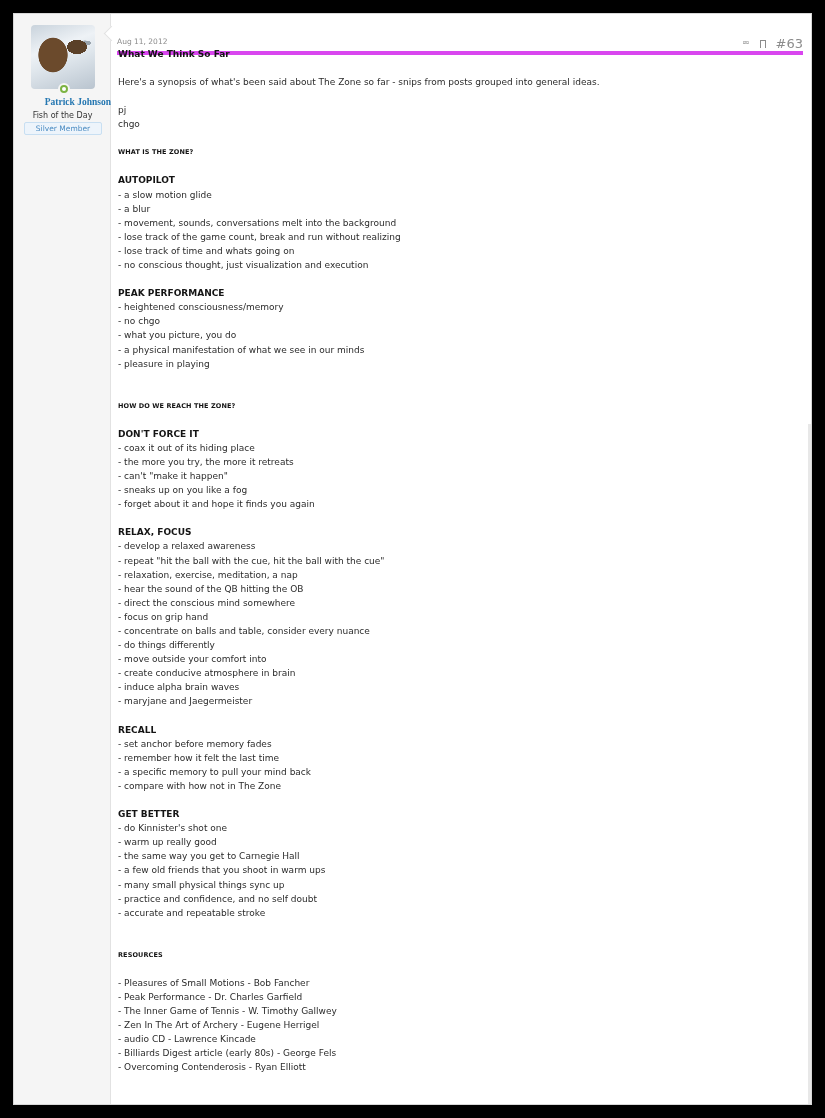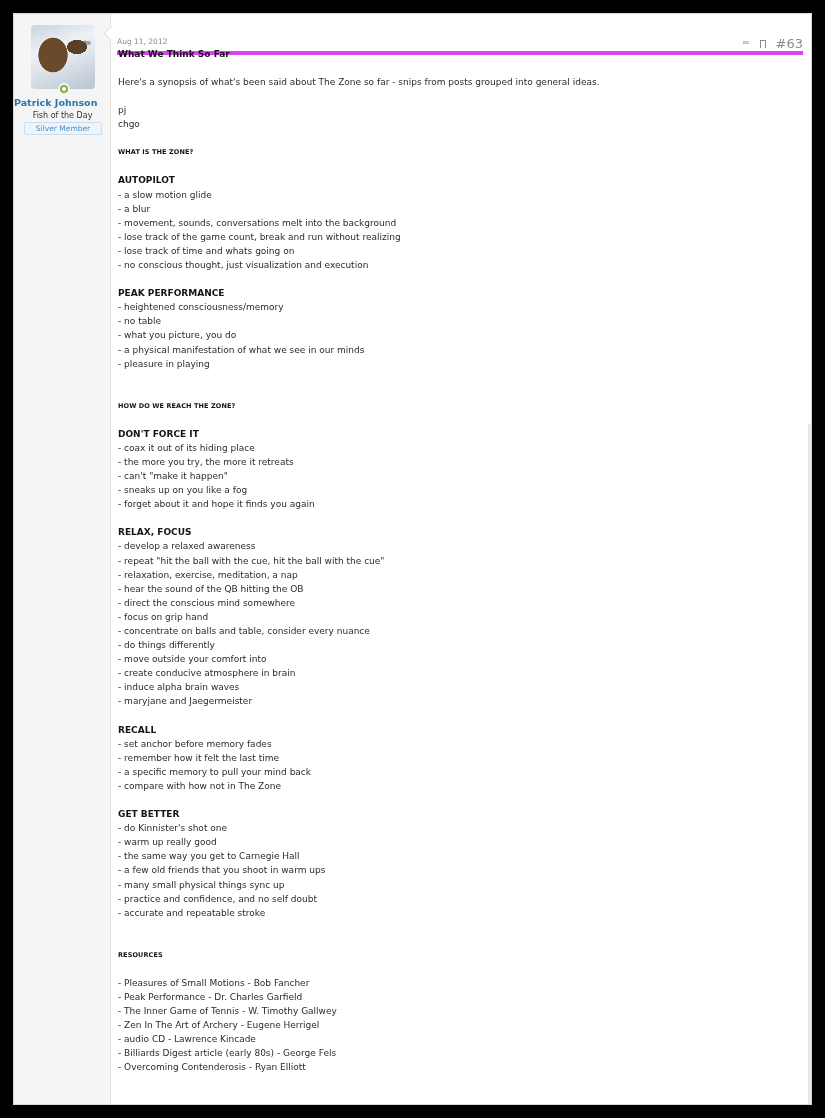--- a/index.html
+++ b/index.html
@@ -25,22 +25,22 @@
       linear-gradient(160deg, #c9d3dc 0%, #eef2f6 35%, #dfe6ec 55%, #b9c4cf 100%);
     overflow: hidden;
   }
   .online-dot {
     position: absolute; left: 44px; top: 69px; width: 12px; height: 12px; border-radius: 50%;
     background: #7cb342; border: 2px solid #f5f5f5; box-sizing: border-box;
     display: flex; align-items: center; justify-content: center;
   }
   .online-dot span { width: 4px; height: 4px; background: #fff; border-radius: 50%; display:block; margin-top:-1px; }
   .username {
-    position: absolute; left: 0; top: 83px; width: 97px; text-align: left;
-    color: #2577b1; font-weight: bold; font-size: 9.5px;
+    position: absolute; left: 0; top: 83px; width: 97px; text-align: right;
+    color: #2577b1; font-weight: bold; font-size: 9.5px; font-family: Liberation Serif, serif;
   }
   .user-title {
     position: absolute; left: 0; top: 97px; width: 97px; text-align: center;
     color: #333; font-size: 8px;
   }
   .user-banner {
     position: absolute; left: 10px; top: 108px; width: 78px; height: 13px;
     background: #edf4fb; border: 1px solid #c8dff2; border-radius: 2px; box-sizing: border-box;
     color: #4a8bc2; font-size: 7.5px; text-align: center; line-height: 11px;
   }
@@ -113,21 +113,21 @@
       <div class="line">- a slow motion glide</div>
       <div class="line">- a blur</div>
       <div class="line">- movement, sounds, conversations melt into the background</div>
       <div class="line">- lose track of the game count, break and run without realizing</div>
       <div class="line">- lose track of time and whats going on</div>
       <div class="line">- no conscious thought, just visualization and execution</div>
       <div class="gap"></div>
 
       <div class="sec-head">PEAK PERFORMANCE</div>
       <div class="line">- heightened consciousness/memory</div>
-      <div class="line">- no table</div>
+      <div class="line">- no chgo</div>
       <div class="line">- what you picture, you do</div>
       <div class="line">- a physical manifestation of what we see in our minds</div>
       <div class="line">- pleasure in playing</div>
       <div class="gap"></div>
       <div class="gap"></div>
 
       <div class="small-head">HOW DO WE REACH THE ZONE?</div>
       <div class="gap"></div>
 
       <div class="sec-head">DON'T FORCE IT</div>

